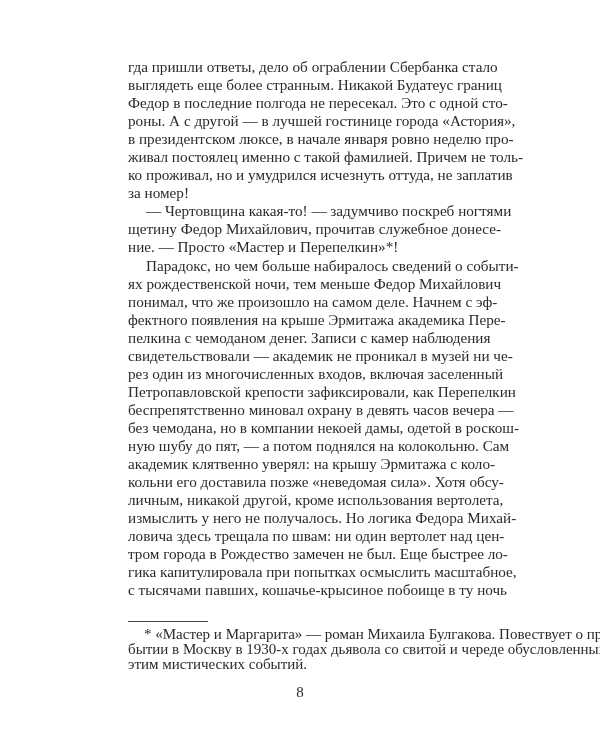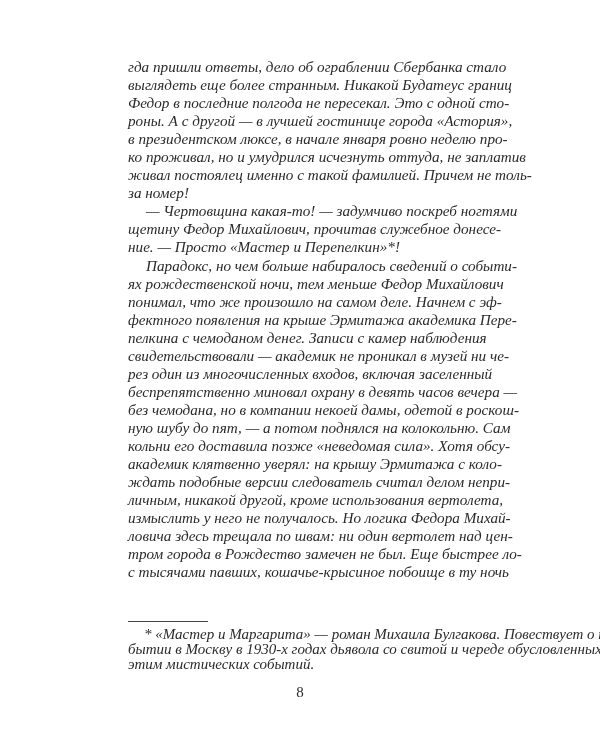--- a/index.html
+++ b/index.html
@@ -24,21 +24,20 @@
   .body-text {
     font-size: 15.2px;
     line-height: 18.05px;
   }
   .line {
     display: block;
     white-space: nowrap;
     text-align: justify;
     text-align-last: justify;
     height: 18.05px;
-    font-style: italic;
   }
   .line.last {
     text-align-last: left;
   }
   .line.indent {
     padding-left: 18px;
   }
   .footnote-rule {
     position: absolute;
     left: 128px;
@@ -73,43 +72,44 @@
 </head>
 <body>
 
 <div class="page">
   <div class="body-text" id="body-text">
       <span class="line">гда пришли ответы, дело об ограблении Сбербанка стало</span>
       <span class="line">выглядеть еще более странным. Никакой Будатеус границ</span>
       <span class="line">Федор в последние полгода не пересекал. Это с одной сто-</span>
       <span class="line">роны. А с другой — в лучшей гостинице города «Астория»,</span>
       <span class="line">в президентском люксе, в начале января ровно неделю про-</span>
+      <span class="line">живал постоялец именно с такой фамилией. Причем не толь-</span>
       <span class="line">ко проживал, но и умудрился исчезнуть оттуда, не заплатив</span>
-      <span class="line">живал постоялец именно с такой фамилией. Причем не толь-</span>
       <span class="line last">за номер!</span>
       <span class="line indent">— Чертовщина какая-то! — задумчиво поскреб ногтями</span>
       <span class="line">щетину Федор Михайлович, прочитав служебное донесе-</span>
       <span class="line last">ние. — Просто «Мастер и Перепелкин»*!</span>
       <span class="line indent">Парадокс, но чем больше набиралось сведений о событи-</span>
       <span class="line">ях рождественской ночи, тем меньше Федор Михайлович</span>
       <span class="line">понимал, что же произошло на самом деле. Начнем с эф-</span>
       <span class="line">фектного появления на крыше Эрмитажа академика Пере-</span>
       <span class="line">пелкина с чемоданом денег. Записи с камер наблюдения</span>
       <span class="line">свидетельствовали — академик не проникал в музей ни че-</span>
       <span class="line">рез один из многочисленных входов, включая заселенный</span>
+      <span class="line">Петропавловской крепости зафиксировали, как Перепелкин</span>
       <span class="line">беспрепятственно миновал охрану в девять часов вечера —</span>
       <span class="line">без чемодана, но в компании некоей дамы, одетой в роскош-</span>
       <span class="line">ную шубу до пят, — а потом поднялся на колокольню. Сам</span>
+      <span class="line">академик клятвенно уверял: на крышу Эрмитажа с коло-</span>
       <span class="line">кольни его доставила позже «неведомая сила». Хотя обсу-</span>
-      <span class="line">академик клятвенно уверял: на крышу Эрмитажа с коло-</span>
-      <span class="line">ждать подобные версии следователь считал делом непри-</span>
       <span class="line">личным, никакой другой, кроме использования вертолета,</span>
       <span class="line">измыслить у него не получалось. Но логика Федора Михай-</span>
       <span class="line">ловича здесь трещала по швам: ни один вертолет над цен-</span>
       <span class="line">тром города в Рождество замечен не был. Еще быстрее ло-</span>
+      <span class="line">гика капитулировала при попытках осмыслить масштабное,</span>
       <span class="line">с тысячами павших, кошачье-крысиное побоище в ту ночь</span>
     </div>
 </div>
 
 <div class="footnote-rule"></div>
 
 <div class="footnote" id="footnote">
     <span class="line indent">* «Мастер и Маргарита» — роман Михаила Булгакова. Повествует о при-</span>
     <span class="line">бытии в Москву в 1930-х годах дьявола со свитой и череде обусловленных</span>
     <span class="line last">этим мистических событий.</span>

